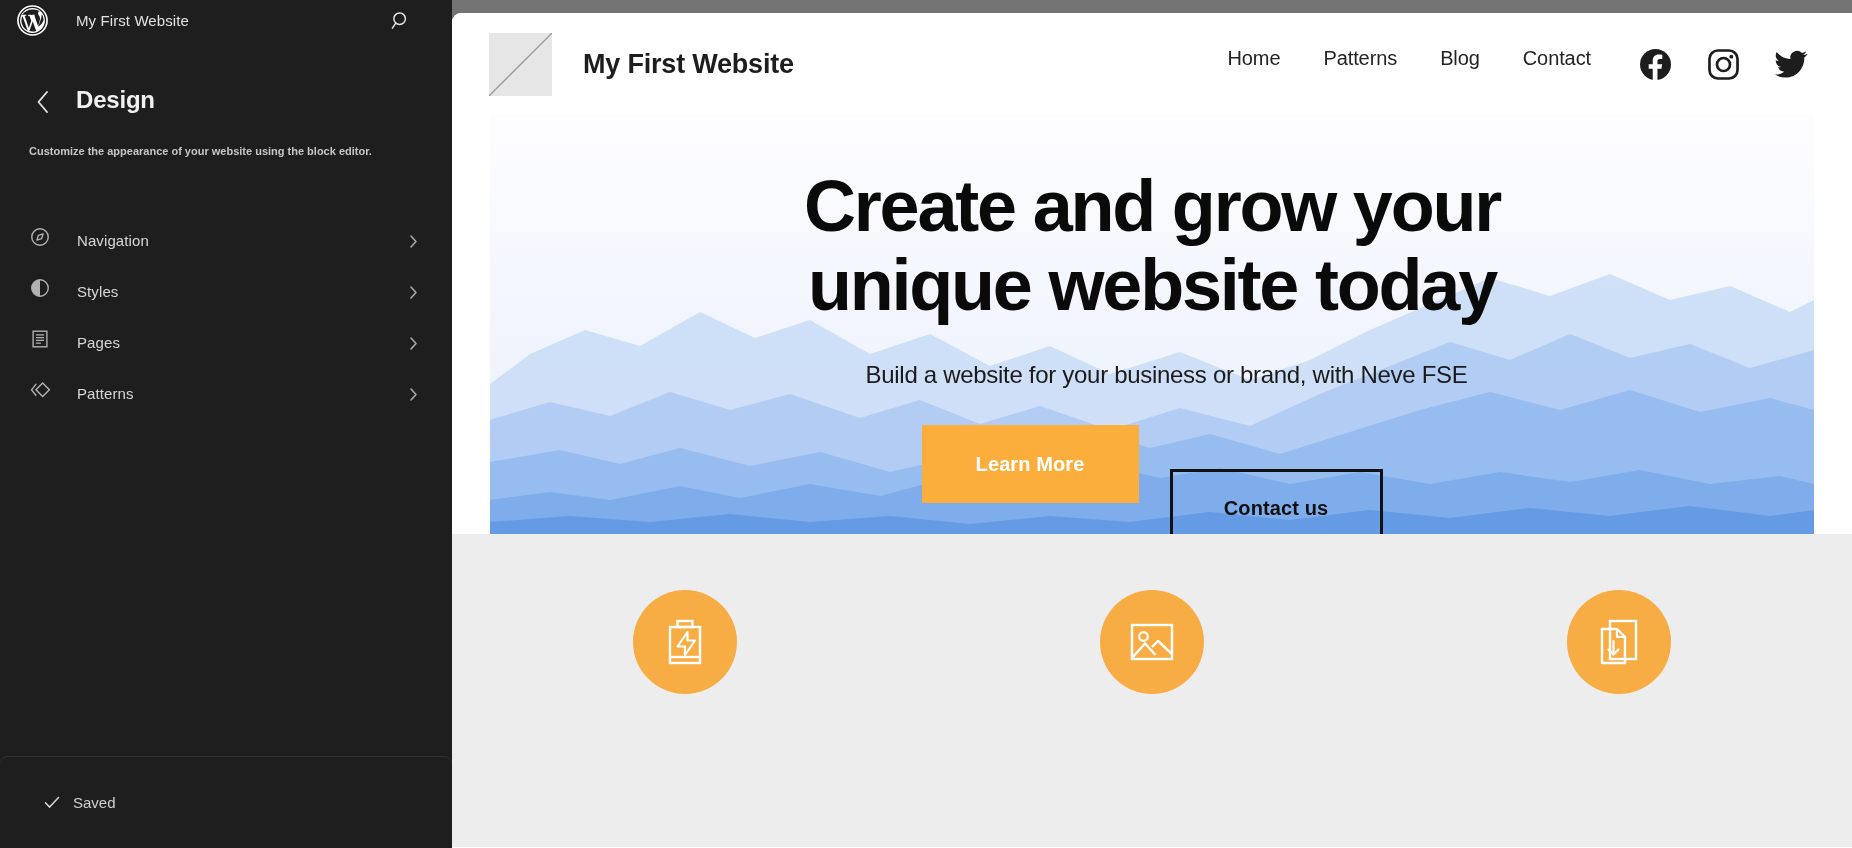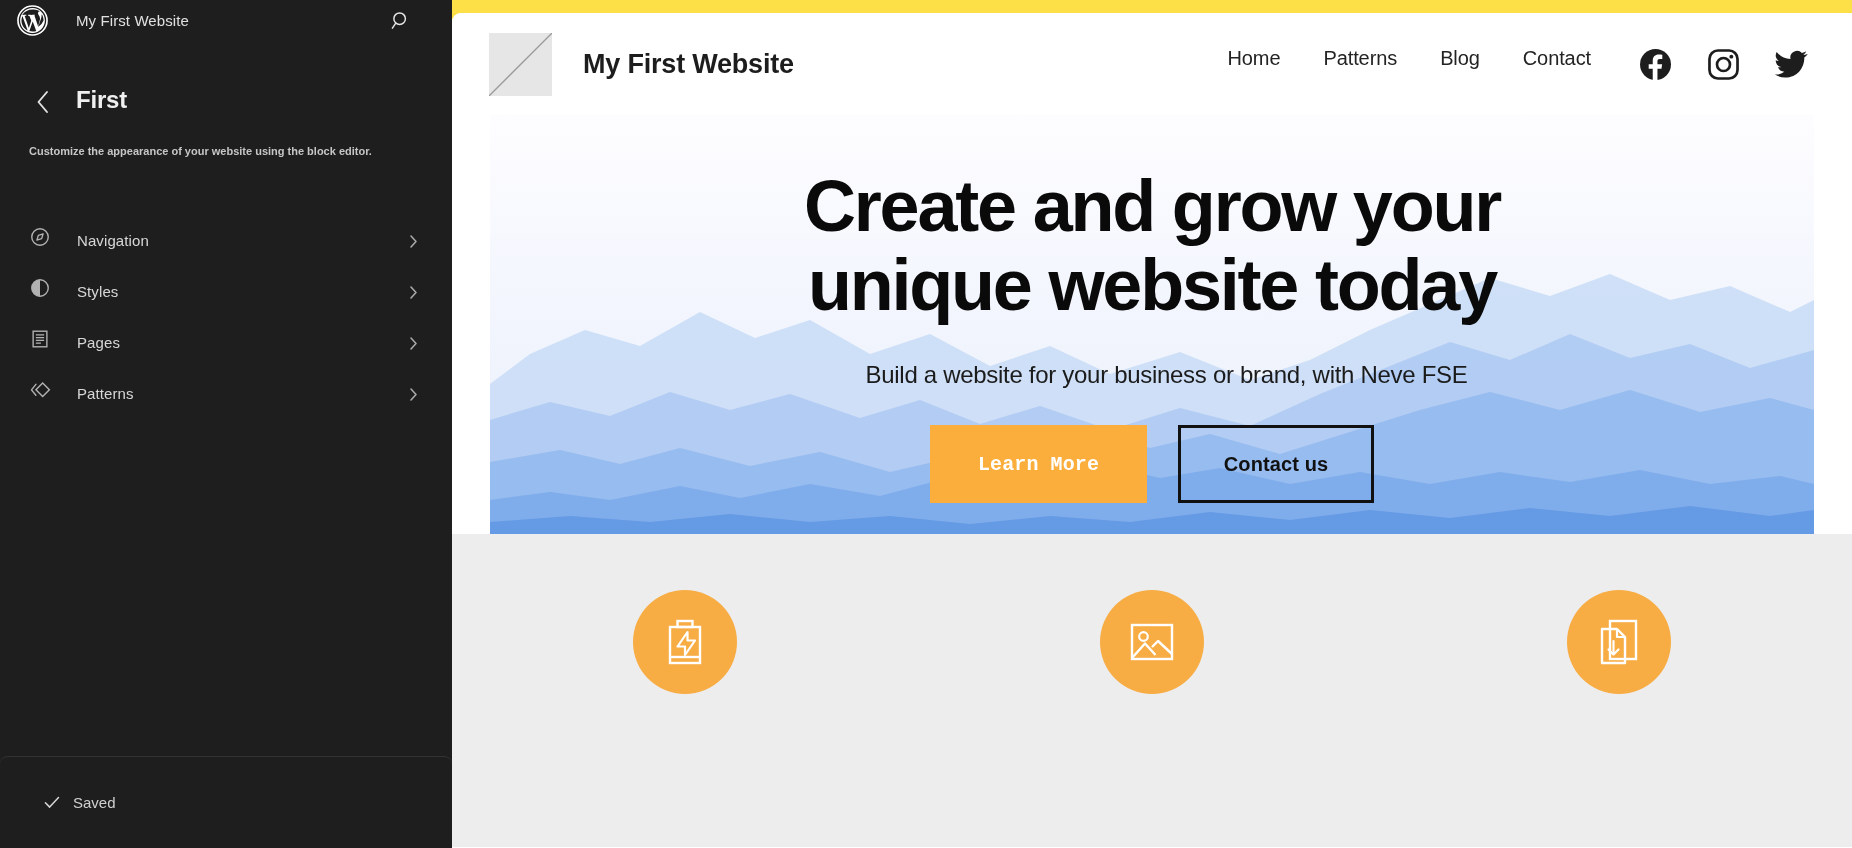--- a/index.html
+++ b/index.html
@@ -4,21 +4,21 @@
 <style>
   * { margin:0; padding:0; box-sizing:border-box; }
   html,body {
     width:1852px; height:848px; overflow:hidden;
     background:#1e1e1e;
     font-family:"Liberation Sans", sans-serif;
     -webkit-font-smoothing:antialiased;
   }
 
   
-  #app { position:relative; width:1852px; height:848px; background:#fde047; }
+  #app { position:relative; width:1852px; height:848px; background:#737373; }
 
   
   #sidebar {
     position:absolute; left:0; top:0; width:452px; height:848px;
     background:#1e1e1e; display:flex; flex-direction:column;
   }
   .site-hub {
     height:41px; display:flex; align-items:center; padding:0 0 0 16px;
     flex:0 0 auto;
   }
@@ -131,27 +131,27 @@
   .hero-sub {
     font-size:24px; color:#1b1b1b; margin-top:36px; letter-spacing:-.3px;padding-left:29px;
   }
   .hero-btns {
     margin-top:36px; display:flex; justify-content:center; align-items:stretch;
   }
   .btn-solid {
     width:217px; height:78px; background:#fbae3c; color:#ffffff;
     font-size:20px; font-weight:700; letter-spacing:.1px;
     display:flex; align-items:center; justify-content:center;
-    border:none; cursor:pointer;font-family:Liberation Mono, monospace;
+    border:none; cursor:pointer;
   }
   .btn-outline {
-    width:196px; height:78px; background:transparent; color:#111111;
+    width:213px; height:78px; background:transparent; color:#111111;
     font-size:20px; font-weight:700; letter-spacing:.1px;
     display:flex; align-items:center; justify-content:center;
-    border:3px solid #111111; cursor:pointer; margin-left:31px;
+    border:3px solid #111111; cursor:pointer; margin-left:31px;margin-top:44px;
   }
 
   
   .features {
     background:#ededed; height:313px; padding-top:56px;
     display:flex; justify-content:space-around; align-items:flex-start;
   }
   .feature { width:300px; display:flex; justify-content:center; }
   .f-circle {
     width:104px; height:104px; border-radius:50%; background:#f8ac44;
@@ -185,21 +185,21 @@
         </svg>
       </div>
     </div>
 
     <div class="panel-head">
       <div class="back-chevron">
         <svg width="17" height="26" viewBox="0 0 17 26" aria-hidden="true">
           <polyline points="12,3 3.5,13 12,23" fill="none" stroke="currentColor" stroke-width="1.9" stroke-linecap="round" stroke-linejoin="round"></polyline>
         </svg>
       </div>
-      <div class="panel-title">First</div>
+      <div class="panel-title">Design</div>
     </div>
 
     <div class="panel-desc">Customize the appearance of your website using the block editor.</div>
 
     <div class="nav-list">
 
       <div class="nav-item">
         <span class="nav-ico">
           <svg width="22" height="22" viewBox="0 0 24 24" aria-hidden="true">
             <circle cx="12" cy="12" r="9" fill="none" stroke="currentColor" stroke-width="1.5"></circle>

